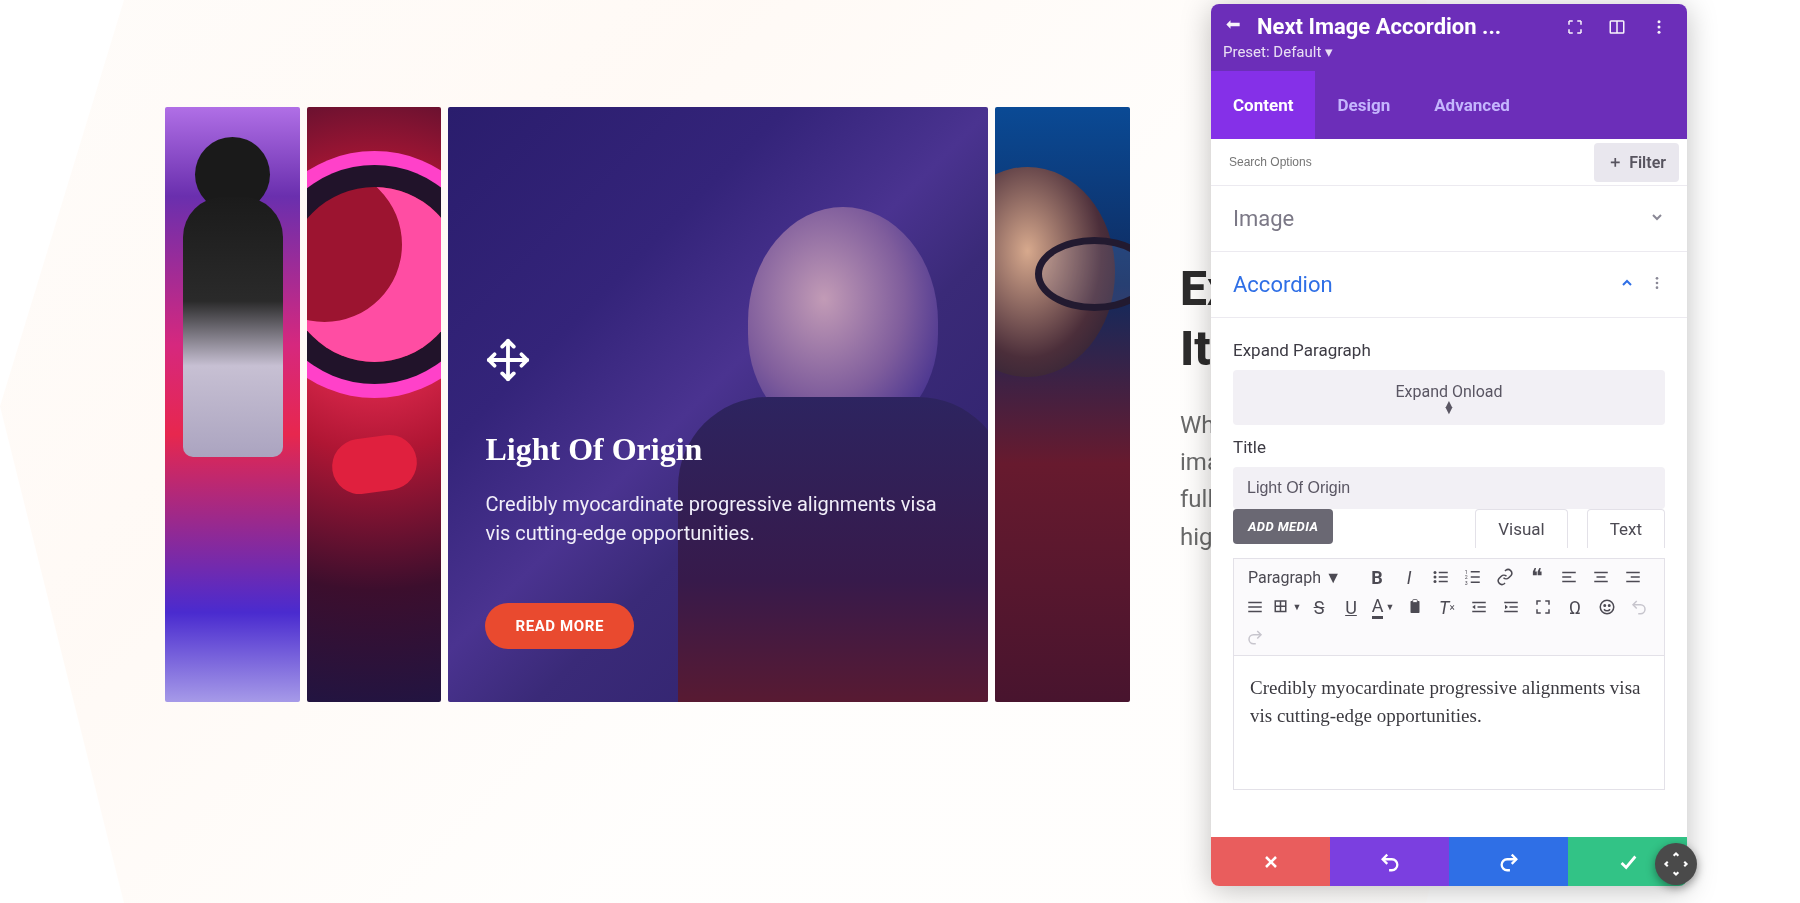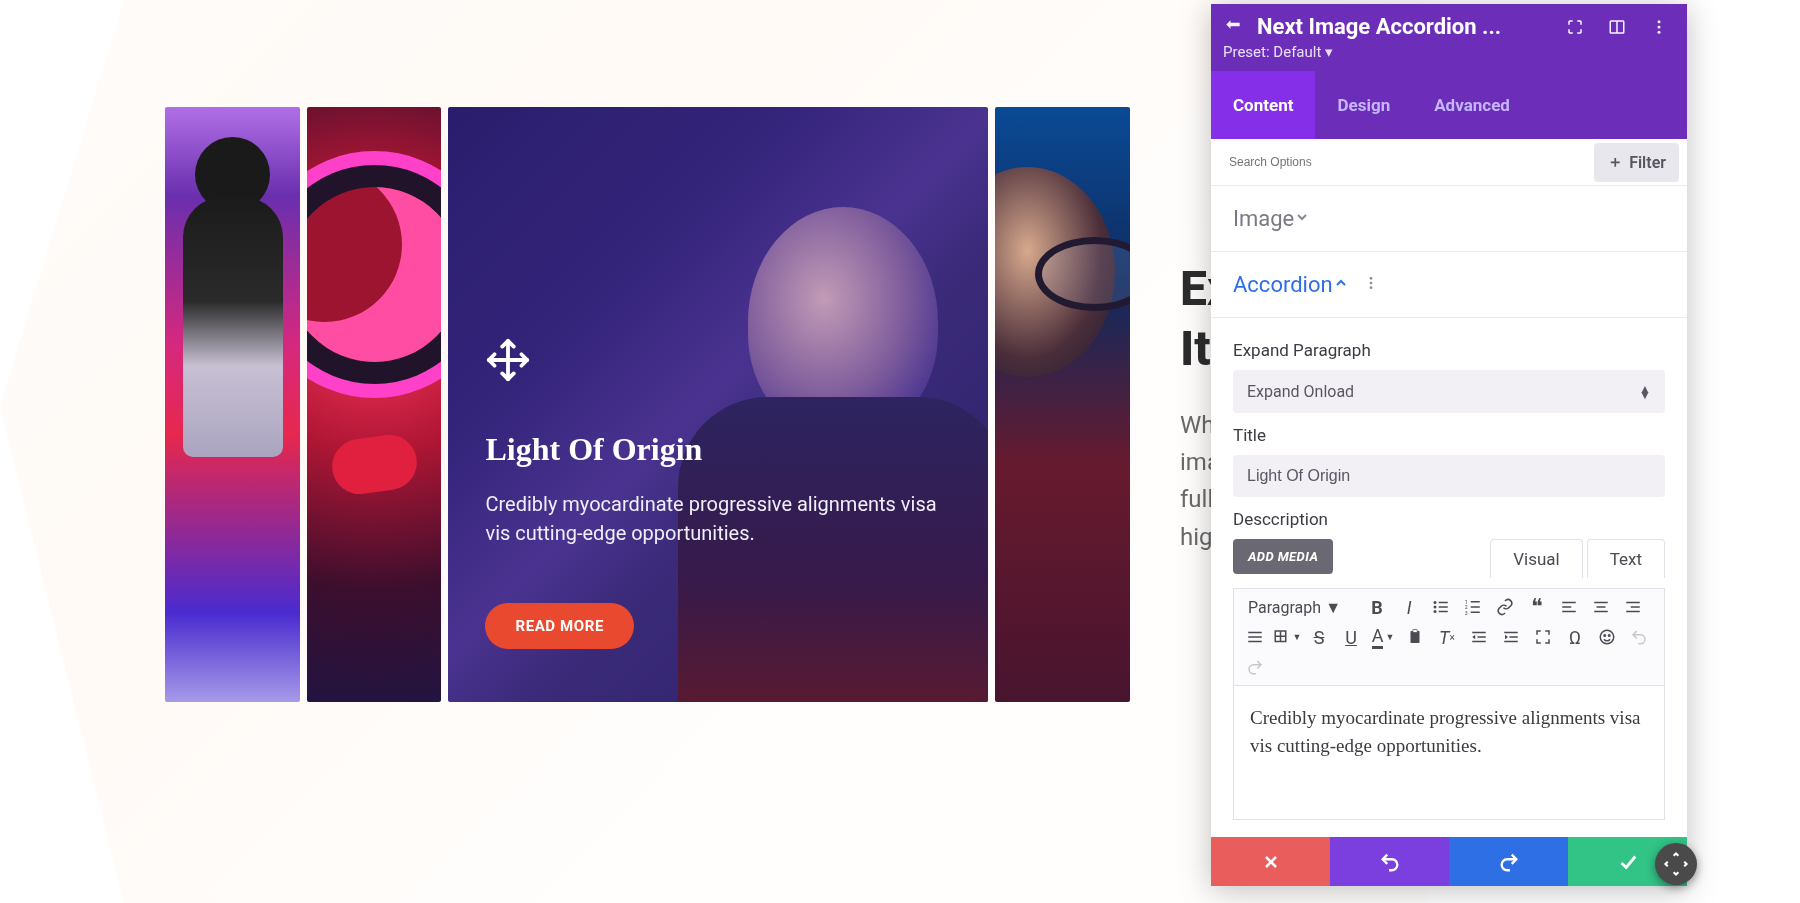--- a/index.html
+++ b/index.html
@@ -31,53 +31,53 @@
   .overlay h2 { font-family: Georgia, "Times New Roman", serif; font-weight:700; font-size:32px; margin-bottom:22px; }
   .overlay p { font-size:20px; line-height:1.48; margin-bottom:34px; color:#f1eef9; }
   .read-more { display:inline-block; background:#e94a2f; color:#fff; font-weight:700; font-size:15px; letter-spacing:0.6px; padding:14px 30px; border-radius:26px;margin-top:20px; }
 
   
   .page-txt { position:absolute; left:1180px; top:259px; width:450px; z-index:1; color:#2d2c2c; }
   .page-txt h1 { font-size:48px; font-weight:800; line-height:1.25; }
   .page-txt p  { margin-top:28px; font-size:24px; line-height:1.55; color:#6a6a6a; }
 
   
-  .panel { position:absolute; left:1211px; top:4px; width:476px; height:882px; background:#fff; border-radius:0; box-shadow: 0 4px 30px rgba(0,0,0,0.25); z-index:5; display:flex; flex-direction:column; overflow:hidden; }
+  .panel { position:absolute; left:1211px; top:4px; width:476px; height:882px; background:#fff; border-radius:8px; box-shadow: 0 4px 30px rgba(0,0,0,0.25); z-index:5; display:flex; flex-direction:column; overflow:hidden; }
   .panel-header { background:#6c2eb9; color:#fff; padding: 10px 18px 10px 12px; }
   .hdr-row1 { display:flex; align-items:center; gap:14px; }
   .hdr-title { font-size:22px; font-weight:700; flex:1; white-space:nowrap; overflow:hidden; text-overflow:ellipsis; }
   .hdr-icons { display:flex; gap:22px; align-items:center; }
   .hdr-ico { width:20px; height:20px; display:flex; align-items:center; justify-content:center; opacity:0.95; cursor:pointer;}
   .preset { font-size:15px; opacity:0.85; margin-top:4px; }
   .tab { flex:0 0 auto; padding:24px 22px; background:#8530e8; color:#fff; font-weight:700; font-size:17px; cursor:pointer; }
   .tab + .tab { }
   .tab-inactive { background:transparent; color:#c4b5fd; background-color:#6c2eb9; }
   .tabbar { background:#6c2eb9; display:flex; }
   .tabspacer { flex:1; background:#6c2eb9; }
 
   .search-row { display:flex; align-items:center; border-bottom:1px solid #eceaf0; }
   .search-row input { flex:1; border:0; padding:16px 18px; font-size:12px; color:#9a96a4; outline:none; }
   .filter-btn { display:flex; align-items:center; gap:6px; background:#e9e7ee; color:#57545f; font-weight:600; font-size:16px; padding:9px 13px; border-radius:4px; margin-right:8px; cursor:pointer;}
   
   .sections { flex:1; overflow:auto; }
-  .sec-head { display:flex; align-items:center; padding:20px 22px; border-bottom:1px solid #eceaf0; cursor:pointer;}
+  .sec-head { display:flex; align-items:center; justify-content:space-between; padding:20px 22px; border-bottom:1px solid #eceaf0; cursor:pointer;}
   .sec-head .label { font-size:22px; color:#7b7886; }
   .sec-head.open .label { color:#2f6fe6; }
   .chev { color:#8a8896; }
   .sec-head.open .chev { color:#2f6fe6; }
   .sec-more { color:#8a8896; margin-left:14px; }
   
   .sec-body { padding: 10px 22px 18px; }
   .field-label { font-size:17px; color:#3d3b44; margin:12px 0 10px; }
-  .select, .text-input { width:100%; background:#f2f0f5; border:0; border-radius:4px; padding:12px 14px; font-size:16px; color:#5a5663; }
+  .select, .text-input { width:100%; background:#f2f0f5; border:0; border-radius:4px; padding:12px 14px; font-size:16px; color:#5a5663;flex-direction:column; }
   .select { display:flex; align-items:center; justify-content:space-between; cursor:pointer;}
   .select .caret { font-size:12px; color:#5a5663; line-height:0.5;}
   
   .add-media { display:inline-block; background:#6a6873; color:#fff; font-weight:700; font-size:13px; letter-spacing:0.4px; padding:10px 15px; border-radius:4px; cursor:pointer;font-style:italic;}
-  .editor-tabs { float:right; display:flex; gap:4px; }
+  .editor-tabs { float:right; display:flex; gap:19px; }
   .etab { border:1px solid #e3e1e8; border-bottom:none; padding:9px 22px; font-size:17px; color:#4c4a53; border-radius:4px 4px 0 0; background:#fff; cursor:pointer;}
   
   .toolbar { clear:both; margin-top:10px; border:1px solid #e3e1e8; background:#fbfafc; display:flex; flex-wrap:wrap; align-items:center; padding:4px 6px; gap:2px 2px; }
   .para-sel { display:flex; align-items:center; gap:4px; padding:4px 8px; font-size:16px; color:#4c4a53; min-width:120px; cursor:pointer;}
   .tbtn { width:30px; height:28px; display:flex; align-items:center; justify-content:center; color:#4c4a53; font-size:18px; cursor:pointer; border-radius:3px;}
   .tbtn.dis { color:#c7c5cd; cursor:default; }
   .tbtn svg { width:18px; height:18px; }
   
   .editor-area { border:1px solid #e3e1e8; border-top:none; padding:18px 16px 60px; font-family: Georgia, "Times New Roman", serif; font-size:19px; color:#3b3a40; line-height:1.45; min-height:120px;}
   
@@ -222,21 +222,20 @@
     <div class="sec-body">
       <div class="field-label">Expand Paragraph</div>
       <div class="select">
         <span>Expand Onload</span>
         <span class="caret">▲<br>▼</span>
       </div>
 
       <div class="field-label">Title</div>
       <input class="text-input" value="Light Of Origin" style="">
 
-      <div class="field-label">Desccription</div>
       
       <div style="overflow:hidden;">
         <span class="add-media">ADD MEDIA</span>
         <div class="editor-tabs">
           <div class="etab">Visual</div>
           <div class="etab">Text</div>
         </div>
       </div>
 
       <div class="toolbar">

